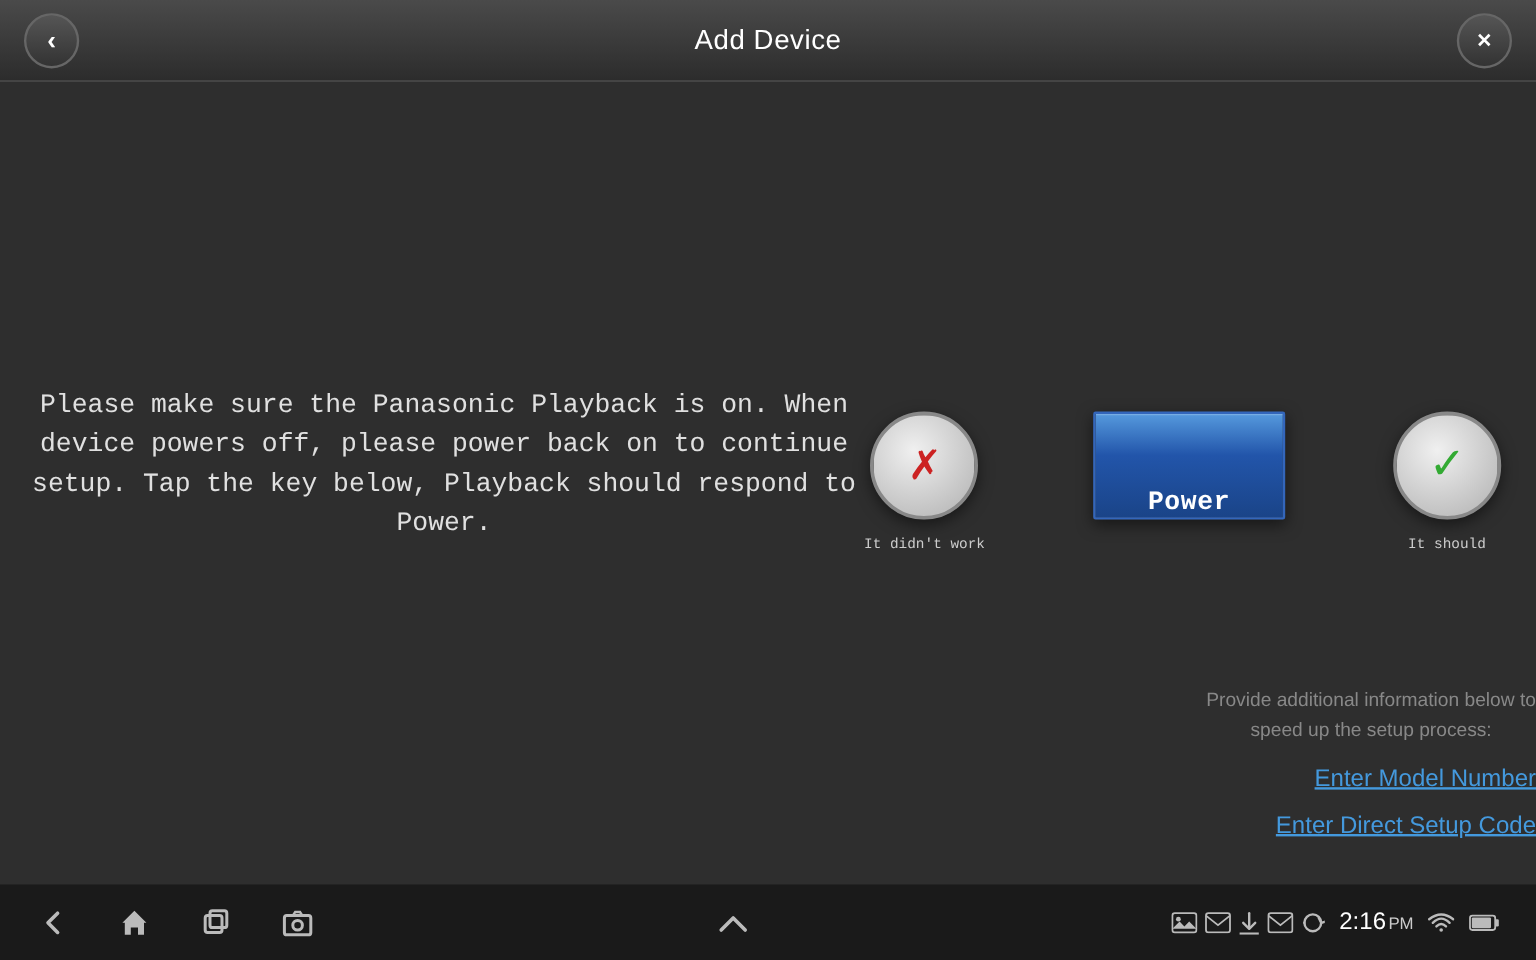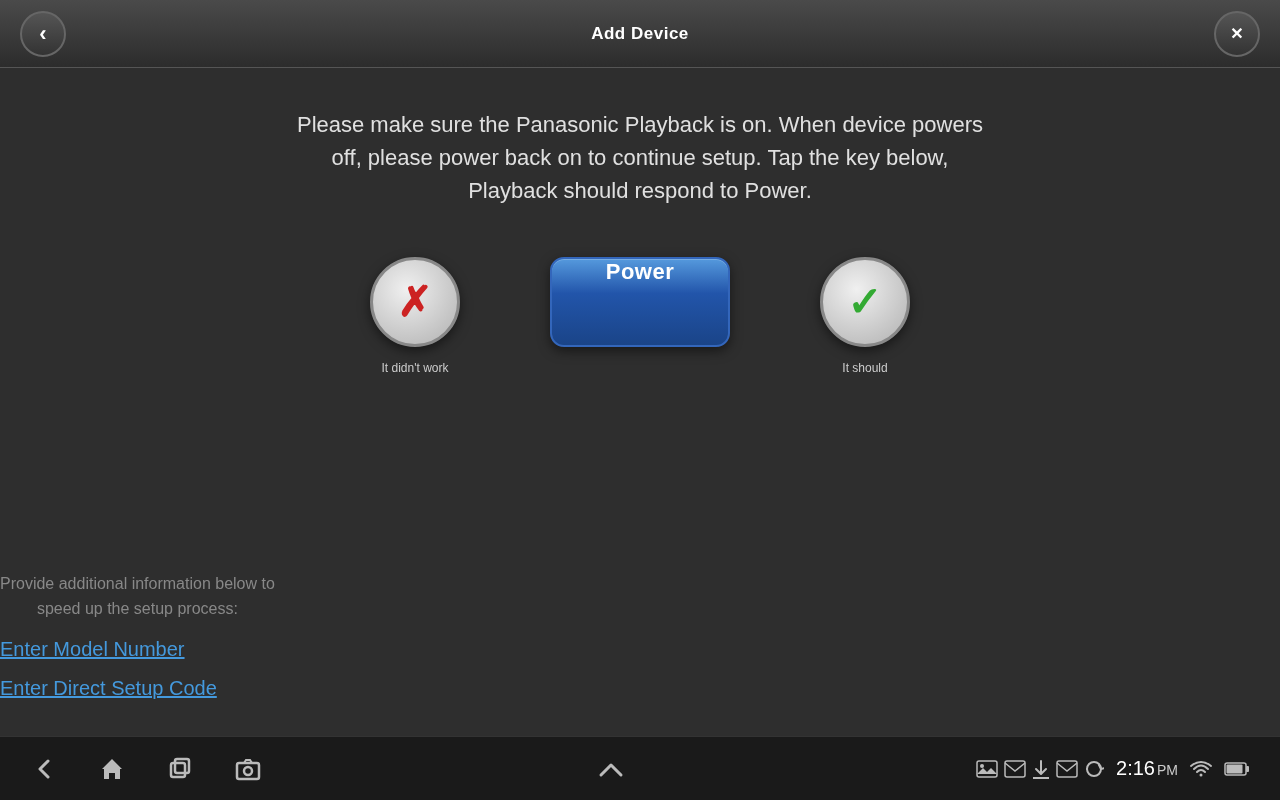--- a/index.html
+++ b/index.html
@@ -20,22 +20,22 @@
       height: 68px;
       background: linear-gradient(180deg, #4a4a4a 0%, #2c2c2c 100%);
       border-bottom: 1px solid #555;
       display: flex;
       align-items: center;
       justify-content: center;
       position: relative;
     }
 
     .header-title {
-      font-size: 17px;
-      font-weight: 700;
+      font-size: 23px;
+      font-weight: 400;
       color: #fff;
       letter-spacing: 0.5px;
     }
 
     .header-btn {
       position: absolute;
       width: 46px;
       height: 46px;
       border-radius: 50%;
       background: linear-gradient(180deg, #555 0%, #333 100%);
@@ -50,23 +50,24 @@
     }
 
     .header-btn-left { left: 20px; }
     .header-btn-right { right: 20px; }
 
     
     .main {
       width: 100%;
       height: calc(100% - 68px - 64px);
       display: flex;
-      flex-direction: column;
+      flex-direction: row;
       align-items: center;
       padding: 40px 20px 20px;
+      font-family: Liberation Mono, monospace;
     }
 
     .instruction-text {
       text-align: center;
       font-size: 22px;
       font-weight: 300;
       color: #e0e0e0;
       line-height: 1.5;
       max-width: 700px;
       margin-bottom: 50px;
@@ -118,41 +119,41 @@
     
     .check-icon {
       font-size: 42px;
       color: #33aa33;
       font-weight: bold;
       line-height: 1;
     }
 
     
     .power-btn {
-      width: 180px;
+      width: 160px;
       height: 90px;
-      border-radius: 14px;
+      border-radius: 2px;
       background: linear-gradient(180deg, #5599dd 0%, #2255aa 40%, #1a4488 100%);
       border: 2px solid #3366bb;
       display: flex;
-      align-items: flex-start;
+      align-items: flex-end;
       justify-content: center;
       cursor: pointer;
       box-shadow: 0 4px 12px rgba(0,0,0,0.5), inset 0 1px 0 rgba(255,255,255,0.2);
       font-size: 22px;
       font-weight: bold;
       color: #fff;
       letter-spacing: 0.5px;
     }
 
     .info-section {
       width: 100%;
       display: flex;
       flex-direction: column;
-      align-items: flex-start;
+      align-items: flex-end;
       gap: 16px;
       position: absolute;
       bottom: 100px;
       left: 0;
       right: 0;
     }
 
     .info-text {
       font-size: 16px;
       color: #888;

